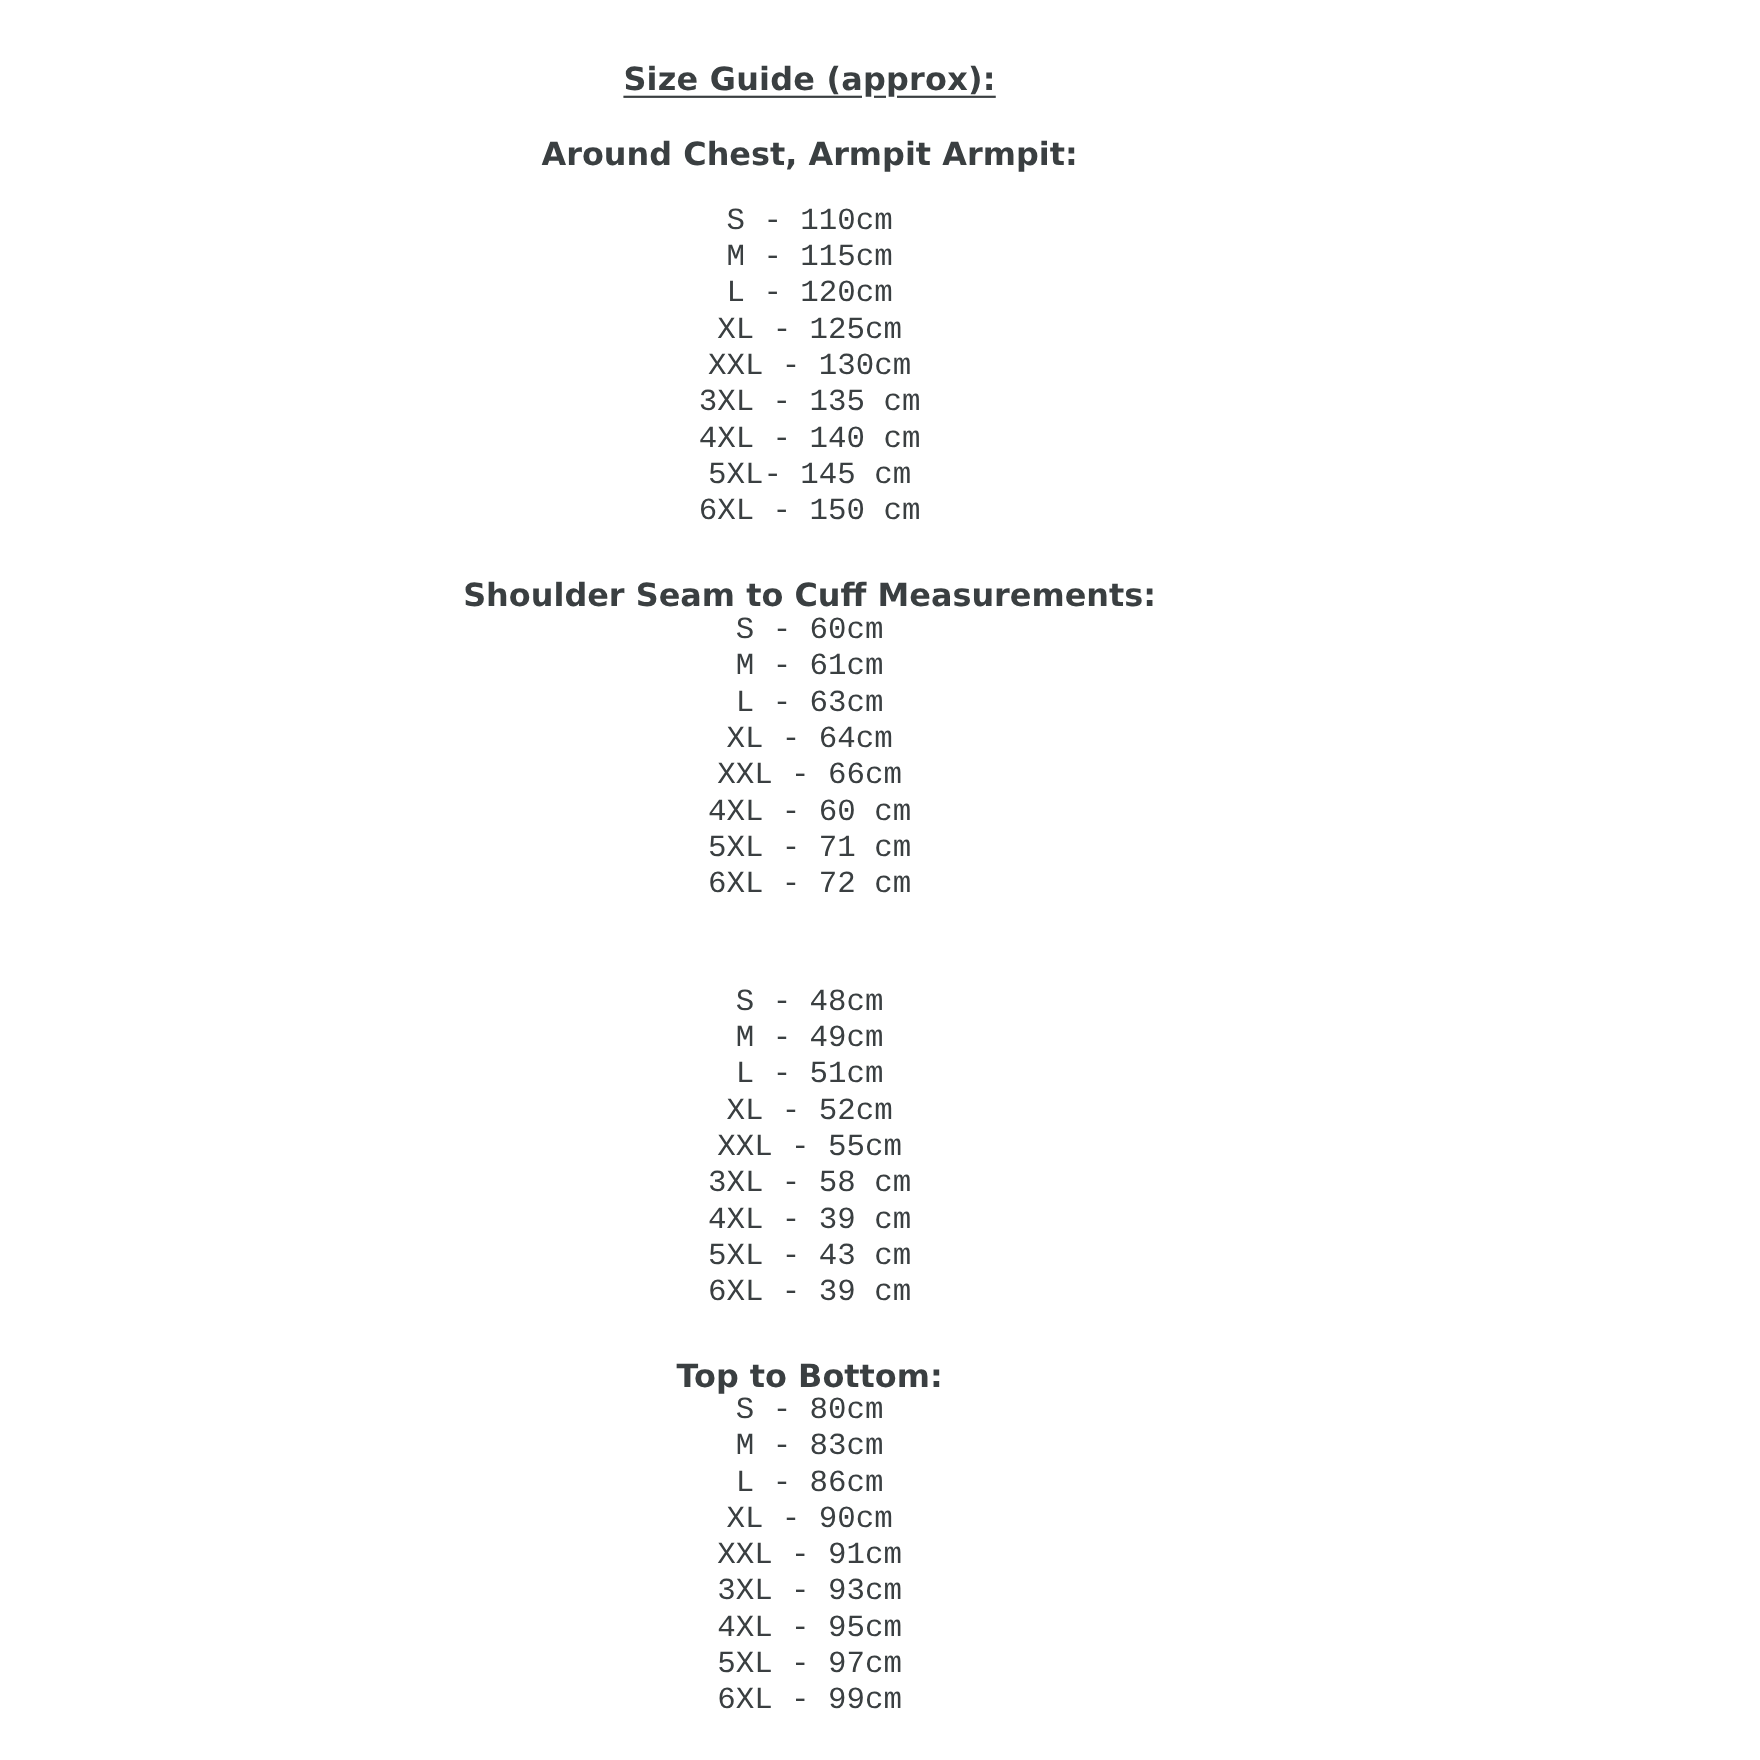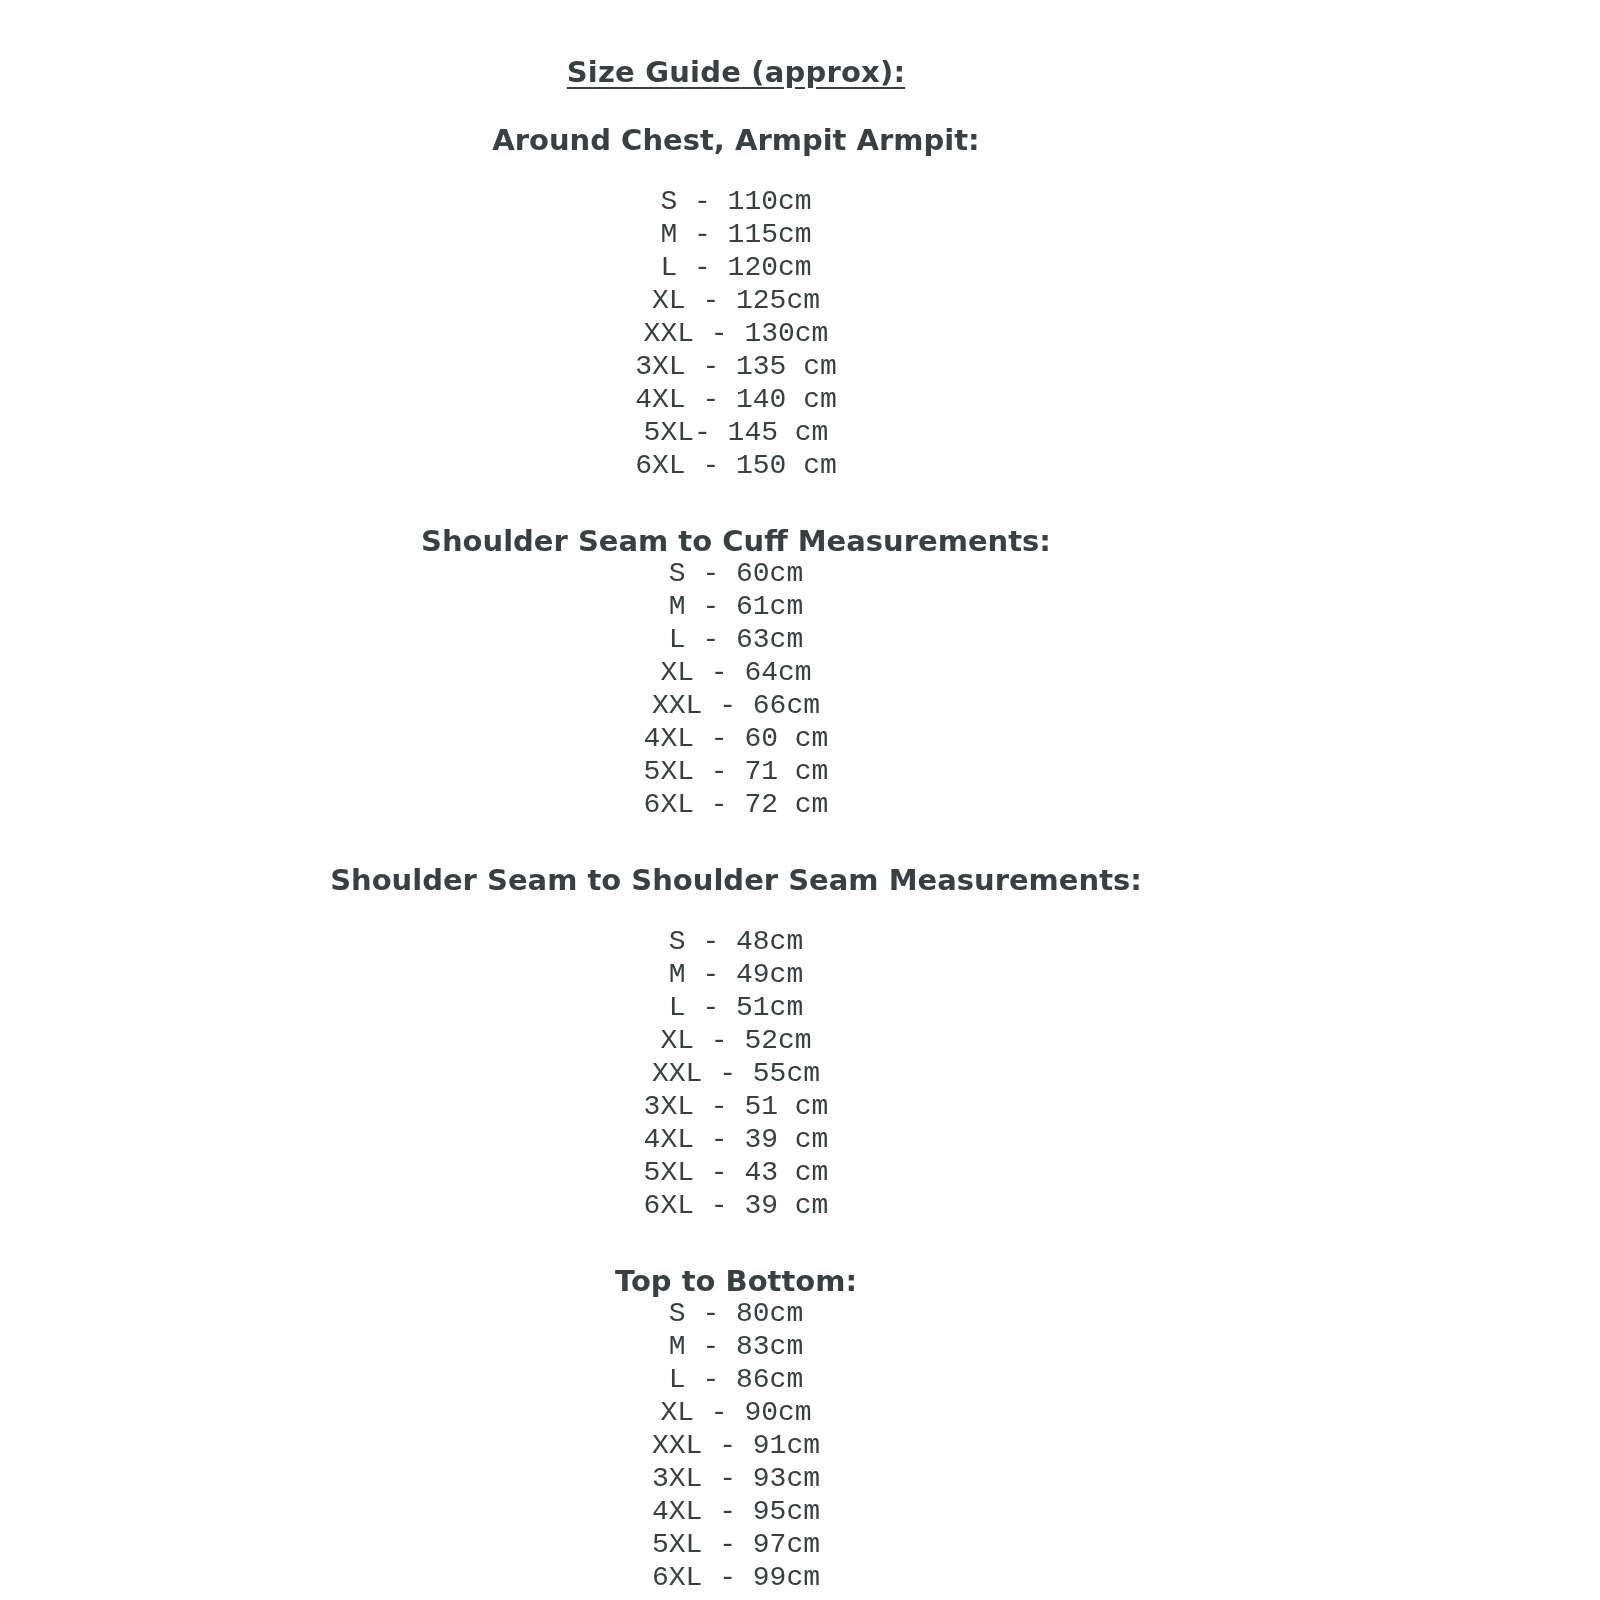--- a/index.html
+++ b/index.html
@@ -91,29 +91,28 @@
       <div class="row">XXL - 66cm</div>
       <div class="row">4XL - 60 cm</div>
       <div class="row">5XL - 71 cm</div>
       <div class="row">6XL - 72 cm</div>
     </div>
   </div>
 
   <div class="gap-xl"></div>
 
   <div class="section">
-    <div class="section-heading">Shoulder Seam to Shoulder Seam Measurements:</div>
     <div class="gap-l"></div>
     <div class="rows">
       <div class="row">S - 48cm</div>
       <div class="row">M - 49cm</div>
       <div class="row">L - 51cm</div>
       <div class="row">XL - 52cm</div>
       <div class="row">XXL - 55cm</div>
-      <div class="row">3XL - 51 cm</div>
+      <div class="row">3XL - 58 cm</div>
       <div class="row">4XL - 39 cm</div>
       <div class="row">5XL - 43 cm</div>
       <div class="row">6XL - 39 cm</div>
     </div>
   </div>
 
   <div class="gap-xl"></div>
 
   <div class="section">
     <div class="section-heading">Top to Bottom:</div>

